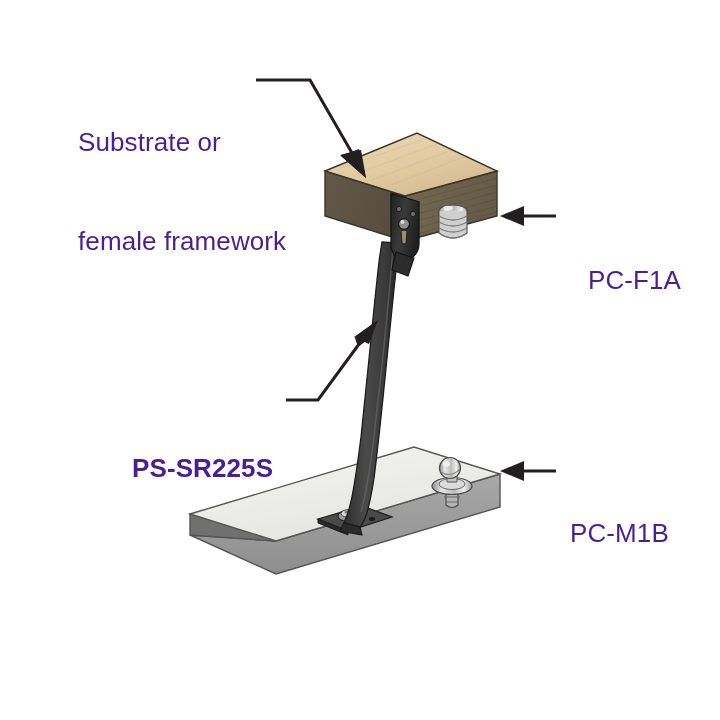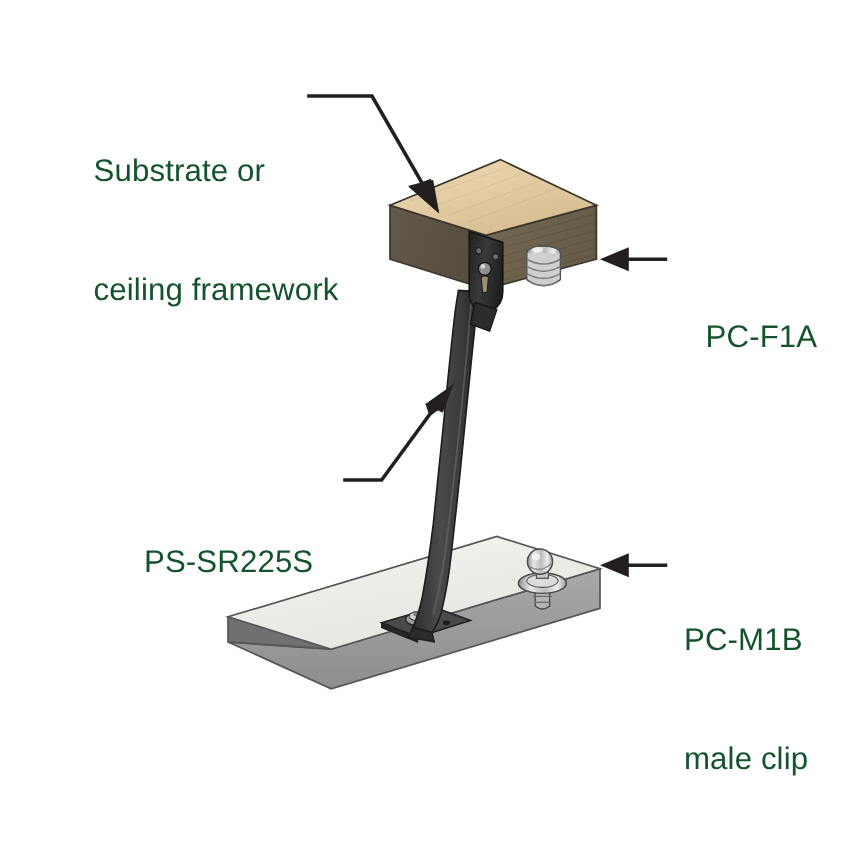--- a/index.html
+++ b/index.html
@@ -15,35 +15,36 @@
     font-family: "Liberation Sans", sans-serif;
   }
   #stage {
     position: absolute;
     left: 0; top: 0;
     width: 720px;
     height: 720px;
   }
   .label {
     position: absolute;
-    color: #14532d;
+    color: #4c1d95;
     font-family: "Liberation Sans", sans-serif;
     font-size: 26px;
     line-height: 33px;
     white-space: pre;
     letter-spacing: 0.1px;
   }
   #label-substrate {
     left: 78px;
     top: 60px;
     text-align: left;
   }
   #label-strap {
-    left: 120px;
+    left: 132px;
     top: 386px;
+    font-weight: bold;
   }
   #label-female {
     left: 588px;
     top: 198px;
   }
   #label-male {
     left: 570px;
     top: 451px;
   }
   .lbl-line { display: block; }
@@ -224,29 +225,28 @@
 
     <g>
       <line x1="556" y1="471" x2="520" y2="471" stroke="#231f20" stroke-width="3"></line>
       <polygon points="500,471 524,461 524,481" fill="#231f20"></polygon>
     </g>
   </svg>
 
   
   <div class="label" id="label-substrate">
     <span class="lbl-line">Substrate or</span>
-    <span class="lbl-line">ceiling framework</span>
+    <span class="lbl-line">female framework</span>
   </div>
 
   <div class="label" id="label-strap">
     <span class="lbl-line">PS-SR225S</span>
   </div>
 
   <div class="label" id="label-female">
     <span class="lbl-line">PC-F1A</span>
   </div>
 
   <div class="label" id="label-male">
     <span class="lbl-line">PC-M1B</span>
-    <span class="lbl-line">male clip</span>
   </div>
 
 </div>
 
 </body></html>

